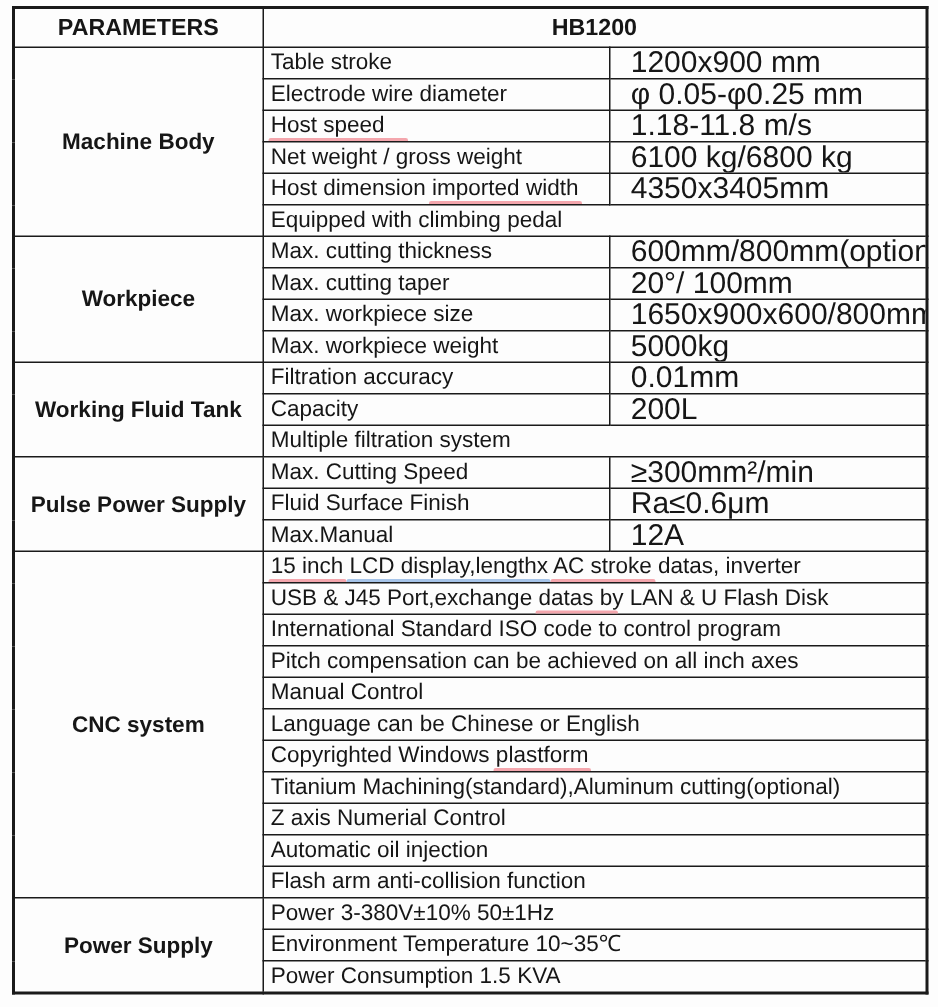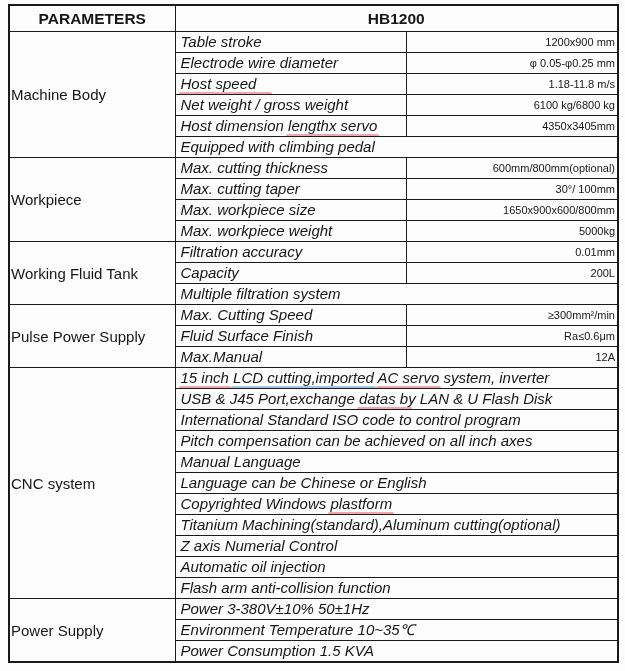--- a/index.html
+++ b/index.html
@@ -24,38 +24,37 @@
     white-space:nowrap;
   }
   tr.hdr td{
     height:23px;
     font-weight:bold;
     font-size:15.5px;
     text-align:center;
     line-height:23px;
   }
   td.cat{
-    font-weight:normal;
+    font-weight:bold;
     font-size:15px;
-    text-align:left;
+    text-align:center;
   }
   td.param, td.full{
     font-size:15px;
     height:20px;
     line-height:20px;
     text-align:left;
     padding:0 2px 0 5px;
-    font-style:italic;
   }
   td.val{
-    font-size:11px;
+    font-size:20px;
     height:20px;
     line-height:20px;
-    text-align:right;
-    padding:0 2px;
+    text-align:left;
+    padding:0 14px;
   }
   
   .u{position:relative;}
   .u::after{
     content:"";
     position:absolute;
     left:-2px;right:-2px;bottom:-3px;
     height:3.5px;
     border-radius:2px;
   }
@@ -90,35 +89,35 @@
   </tr>
   <tr>
     <td class="param"><span class="u u-pink u-ext">Host speed</span></td>
     <td class="val">1.18-11.8 m/s</td>
   </tr>
   <tr>
     <td class="param">Net weight / gross weight</td>
     <td class="val">6100 kg/6800 kg</td>
   </tr>
   <tr>
-    <td class="param"><span>Host dimension </span><span class="u u-pink">lengthx servo</span></td>
+    <td class="param"><span>Host dimension </span><span class="u u-pink">imported width</span></td>
     <td class="val">4350x3405mm</td>
   </tr>
   <tr>
     <td class="full" colspan="2">Equipped with climbing pedal</td>
   </tr>
 
   <tr>
     <td class="cat" rowspan="4">Workpiece</td>
     <td class="param">Max. cutting thickness</td>
     <td class="val">600mm/800mm(optional)</td>
   </tr>
   <tr>
     <td class="param">Max. cutting taper</td>
-    <td class="val">30°/ 100mm</td>
+    <td class="val">20°/ 100mm</td>
   </tr>
   <tr>
     <td class="param">Max. workpiece size</td>
     <td class="val">1650x900x600/800mm</td>
   </tr>
   <tr>
     <td class="param">Max. workpiece weight</td>
     <td class="val">5000kg</td>
   </tr>
 
@@ -145,36 +144,36 @@
     <td class="val">Ra≤0.6μm</td>
   </tr>
   <tr>
     <td class="param">Max.Manual</td>
     <td class="val">12A</td>
   </tr>
 
   <tr>
     <td class="cat" rowspan="11">CNC system</td>
     <td class="full" colspan="2">
-      <span class="u u-pink">15 inch</span><span> </span><span class="u u-blue">LCD cutting,imported</span><span> </span><span class="u u-pink">AC servo</span><span> system, inverter</span>
+      <span class="u u-pink">15 inch</span><span> </span><span class="u u-blue">LCD display,lengthx</span><span> </span><span class="u u-pink">AC stroke</span><span> datas, inverter</span>
     </td>
   </tr>
   <tr>
     <td class="full" colspan="2">
       <span>USB &amp; J45 Port,exchange </span><span class="u u-pink u-ext">datas</span><span> by LAN &amp; U Flash Disk</span>
     </td>
   </tr>
   <tr>
     <td class="full" colspan="2">International Standard ISO code to control program</td>
   </tr>
   <tr>
     <td class="full" colspan="2">Pitch compensation can be achieved on all inch axes</td>
   </tr>
   <tr>
-    <td class="full" colspan="2">Manual Language</td>
+    <td class="full" colspan="2">Manual Control</td>
   </tr>
   <tr>
     <td class="full" colspan="2">Language can be Chinese or English</td>
   </tr>
   <tr>
     <td class="full" colspan="2">
       <span>Copyrighted Windows </span><span class="u u-pink">plastform</span>
     </td>
   </tr>
   <tr>

